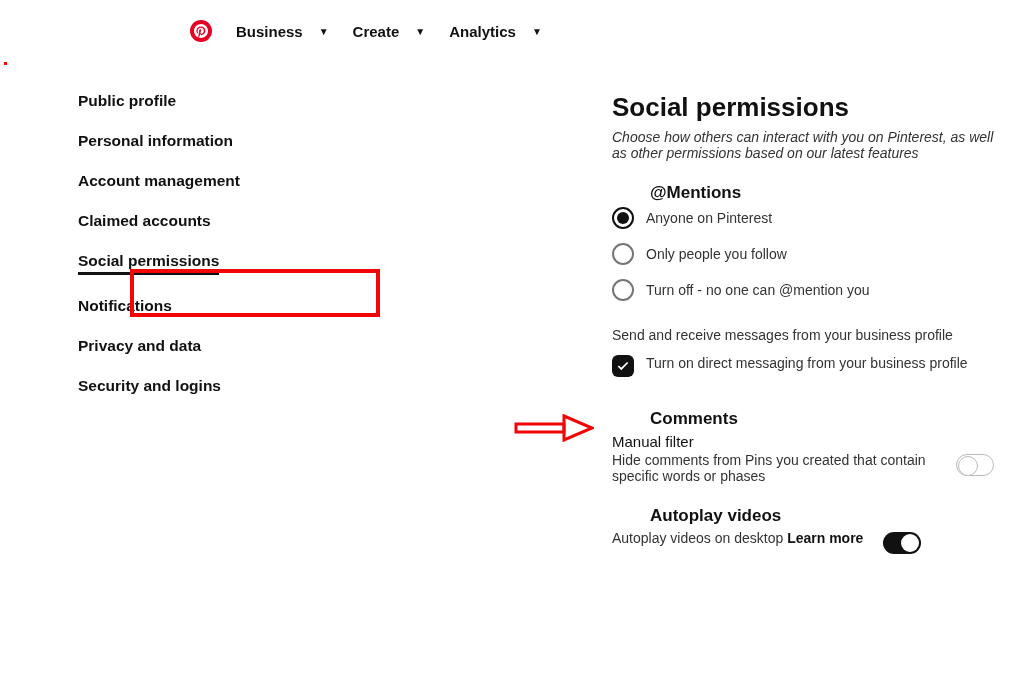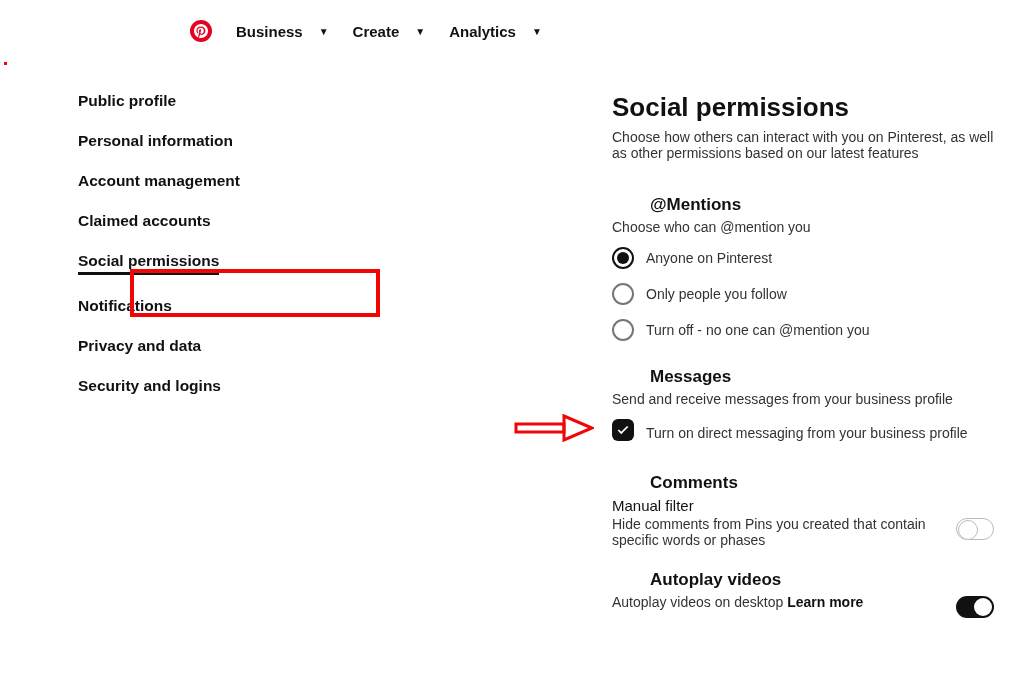--- a/index.html
+++ b/index.html
@@ -78,22 +78,23 @@
     padding-left: 232px;
   }
   .page-title {
     font-size: 26px;
     font-weight: 700;
     margin-bottom: 6px;
   }
   .page-desc {
     font-size: 14px;
     color: #333;
-    margin-bottom: 34px;
+    margin-bottom: 22px;
     max-width: 400px;
+    font-style: italic;
   }
   .section-head {
     font-size: 17px;
     font-weight: 700;
     margin-bottom: 4px;
     margin-left: 38px;
   }
   .section-sub {
     font-size: 14px;
     color: #333;
@@ -111,37 +112,37 @@
     border: 2px solid #767676;
     display: flex; align-items: center; justify-content: center;
     flex-shrink: 0;
   }
   .radio.selected { border-color: #111; }
   .radio.selected::after {
     content: ""; width: 12px; height: 12px; border-radius: 50%; background: #111;
   }
   .radio-label { font-size: 14px; color: #333; }
   .checkbox-row {
-    display: flex; align-items: flex-end; gap: 12px;
+    display: flex; align-items: flex-start; gap: 12px;
     margin-bottom: 20px;
     cursor: pointer;
   }
   .checkbox {
     width: 22px; height: 22px; border-radius: 6px;
     background: #111;
     display: flex; align-items: center; justify-content: center;
     flex-shrink: 0;
   }
   .checkbox svg { width: 14px; height: 14px; stroke: #fff; stroke-width: 3; fill: none; }
   .check-label { font-size: 14px; color: #333; }
   .subhead {
     font-size: 15px; font-weight: 400; margin-bottom: 2px;
   }
   .row-with-toggle {
-    display: flex; align-items: flex-start; justify-content: space-between; gap: 20px;
+    display: flex; align-items: flex-start; gap: 20px;
     margin-bottom: 22px;
   }
   .row-with-toggle .txt { font-size: 14px; color: #333; max-width: 340px; }
   .toggle {
     width: 38px; height: 22px; border-radius: 11px;
     position: relative; flex-shrink: 0; cursor: pointer;
     margin-top: 2px;
   }
   .toggle.off { background: #fff; border: 1px solid #bbb; }
   .toggle.off::after {
@@ -195,38 +196,36 @@
     <div><span class="sidebar-item">Notifications</span></div>
     <div><span class="sidebar-item">Privacy and data</span></div>
     <div><span class="sidebar-item">Security and logins</span></div>
   </div>
 
   <div class="content">
     <div class="page-title">Social permissions</div>
     <div class="page-desc">Choose how others can interact with you on Pinterest, as well as other permissions based on our latest features</div>
 
     <div class="section-head">@Mentions</div>
-    <div class="section-sub">Choose who can @mention you</div>
 
     <div class="radio-row">
       <div class="radio selected"></div>
       <div class="radio-label">Anyone on Pinterest</div>
     </div>
     <div class="radio-row">
       <div class="radio"></div>
       <div class="radio-label">Only people you follow</div>
     </div>
     <div class="radio-row">
       <div class="radio"></div>
       <div class="radio-label">Turn off - no one can @mention you</div>
     </div>
 
     <div class="section-gap"></div>
 
-    <div class="section-head">Messages</div>
     <div class="section-sub">Send and receive messages from your business profile</div>
     <div class="checkbox-row">
       <div class="checkbox">
         <svg viewBox="0 0 24 24">
             <polyline points="4 12 9 17 20 6"></polyline>
           </svg>
       </div>
       <div class="check-label">Turn on direct messaging from your business profile</div>
     </div>
 

